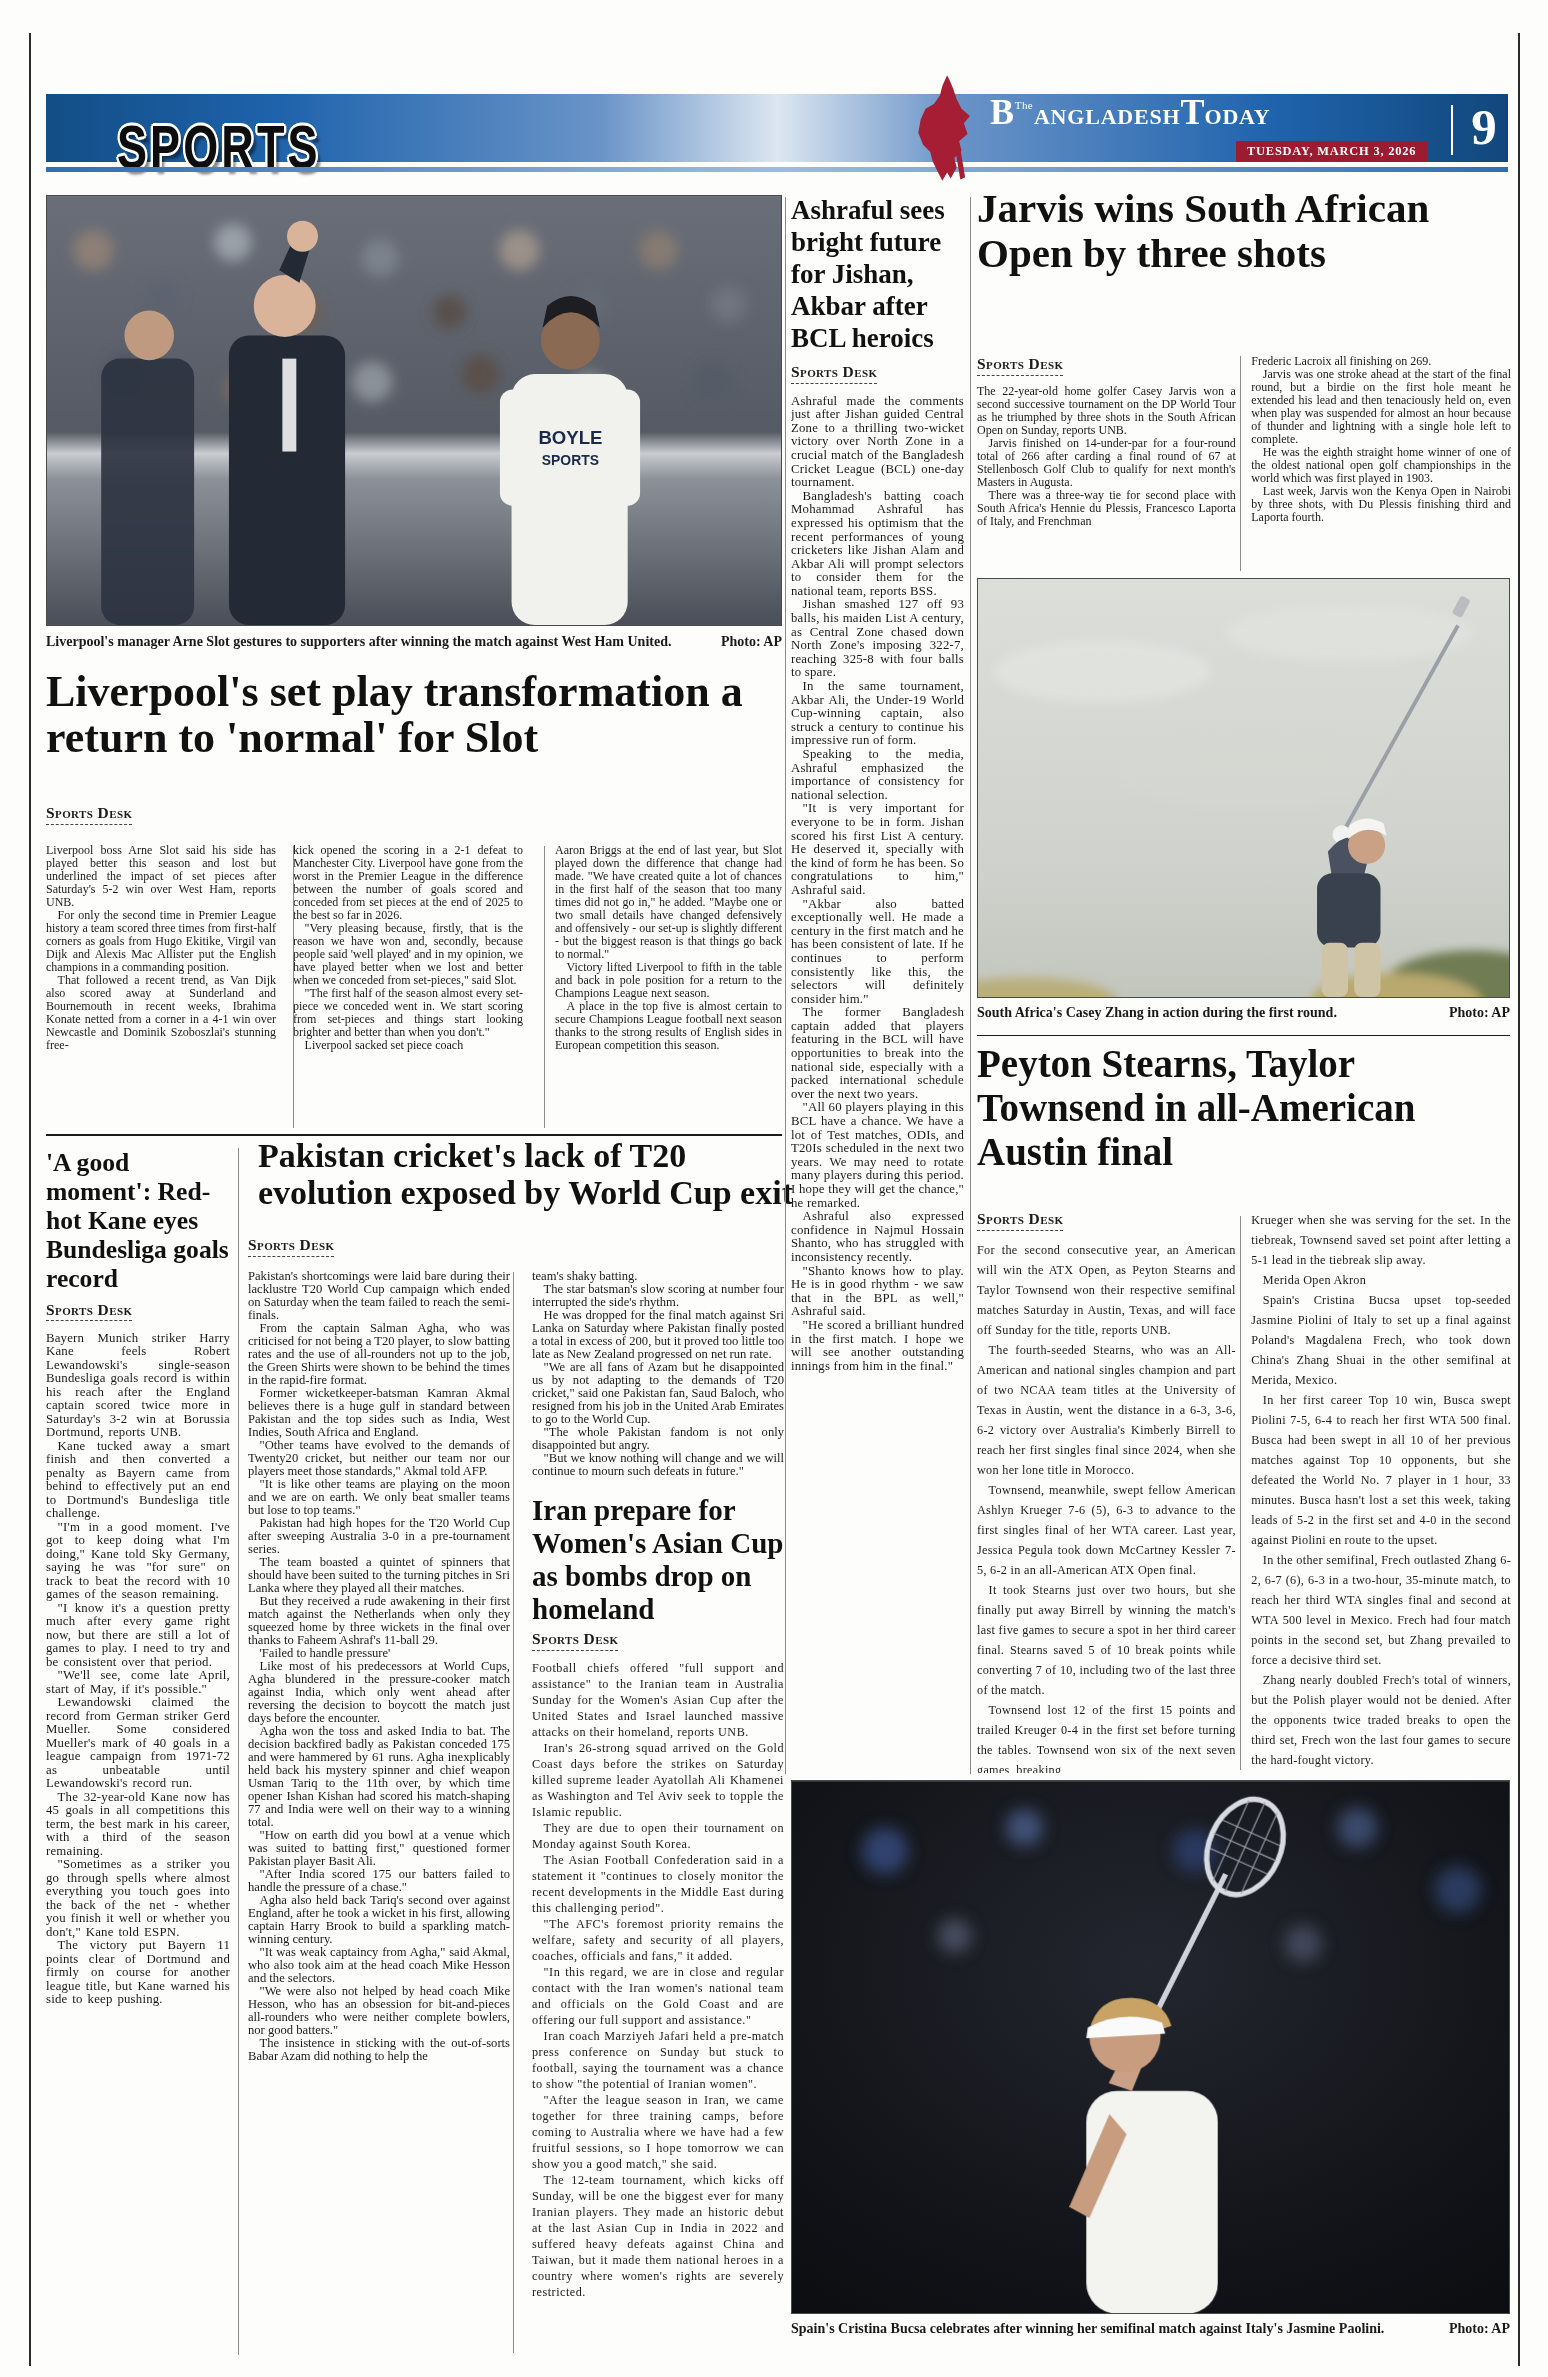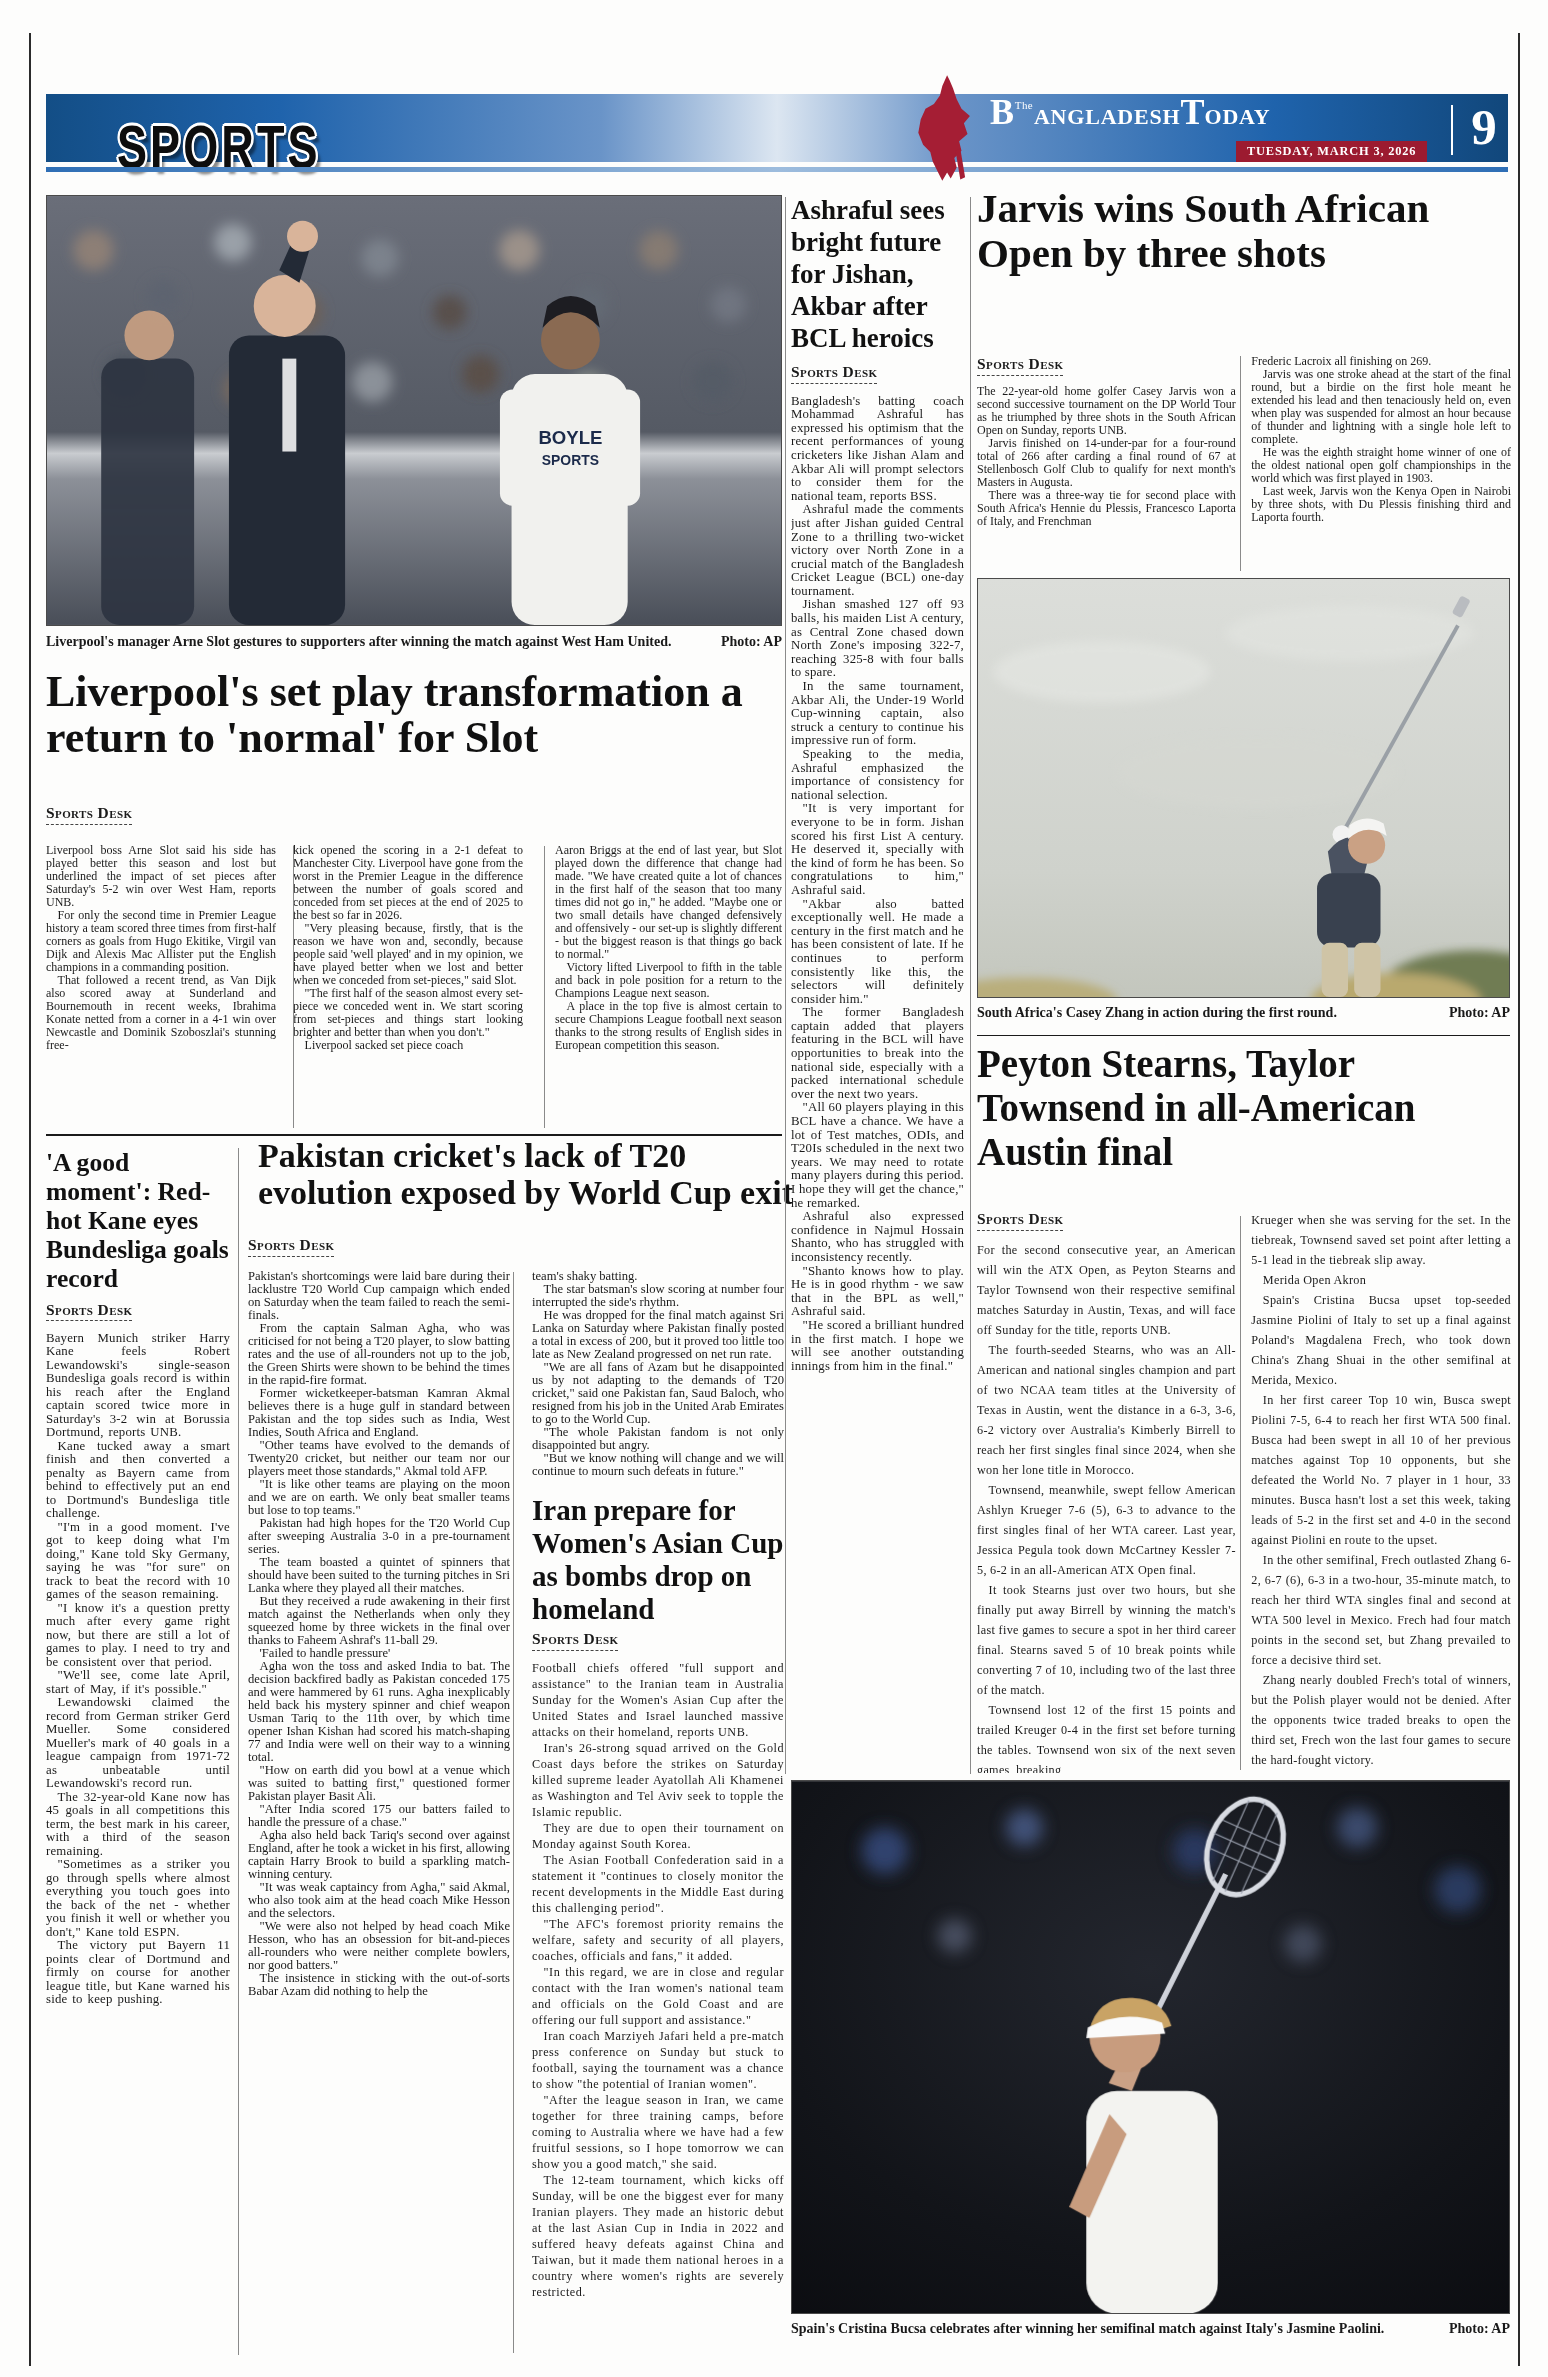--- a/index.html
+++ b/index.html
@@ -195,20 +195,21 @@
     <div class="body pak-body" style="width:262px;margin-right:22px;">
         <p>Pakistan's shortcomings were laid bare during their lacklustre T20 World Cup campaign which ended on Saturday when the team failed to reach the semi-finals.</p>
         <p>From the captain Salman Agha, who was criticised for not being a T20 player, to slow batting rates and the use of all-rounders not up to the job, the Green Shirts were shown to be behind the times in the rapid-fire format.</p>
         <p>Former wicketkeeper-batsman Kamran Akmal believes there is a huge gulf in standard between Pakistan and the top sides such as India, West Indies, South Africa and England.</p>
         <p>"Other teams have evolved to the demands of Twenty20 cricket, but neither our team nor our players meet those standards," Akmal told AFP.</p>
         <p>"It is like other teams are playing on the moon and we are on earth. We only beat smaller teams but lose to top teams."</p>
         <p>Pakistan had high hopes for the T20 World Cup after sweeping Australia 3-0 in a pre-tournament series.</p>
         <p>The team boasted a quintet of spinners that should have been suited to the turning pitches in Sri Lanka where they played all their matches.</p>
         <p>But they received a rude awakening in their first match against the Netherlands when only they squeezed home by three wickets in the final over thanks to Faheem Ashraf's 11-ball 29.</p>
         <p>'Failed to handle pressure'</p>
+        <p>Like most of his predecessors at World Cups, Agha blundered in the pressure-cooker match against India, which only went ahead after reversing the decision to boycott the match just days before the encounter.</p>
         <p>Agha won the toss and asked India to bat. The decision backfired badly as Pakistan conceded 175 and were hammered by 61 runs. Agha inexplicably held back his mystery spinner and chief weapon Usman Tariq to the 11th over, by which time opener Ishan Kishan had scored his match-shaping 77 and India were well on their way to a winning total.</p>
         <p>"How on earth did you bowl at a venue which was suited to batting first," questioned former Pakistan player Basit Ali.</p>
         <p>"After India scored 175 our batters failed to handle the pressure of a chase."</p>
         <p>Agha also held back Tariq's second over against England, after he took a wicket in his first, allowing captain Harry Brook to build a sparkling match-winning century.</p>
         <p>"It was weak captaincy from Agha," said Akmal, who also took aim at the head coach Mike Hesson and the selectors.</p>
         <p>"We were also not helped by head coach Mike Hesson, who has an obsession for bit-and-pieces all-rounders who were neither complete bowlers, nor good batters."</p>
         <p>The insistence in sticking with the out-of-sorts Babar Azam did nothing to help the</p>
       </div>
     <div style="width:252px;">
       <div class="body pak-body">
@@ -237,22 +238,22 @@
   </div>
   <div class="vrule" style="left:513px;top:1272px;height:1081px;"></div>
 
   <div class="vrule" style="left:785px;top:197px;height:1577px;"></div>
   <div class="vrule" style="left:970px;top:197px;height:1577px;"></div>
 
   <div class="abs" style="left:791px;top:194px;width:173px;">
     <h2 class="headline" style="font-size:27px;line-height:32px;margin:0 0 9.3px 0;">Ashraful sees bright future for Jishan, Akbar after BCL heroics</h2>
     <span class="desk">Sports Desk</span>
     <div class="body ash-body" style="height:1394px;margin-top:6.2px;">
+        <p>Ashraful made the comments just after Jishan guided Central Zone to a thrilling two-wicket victory over North Zone in a crucial match of the Bangladesh Cricket League (BCL) one-day tournament.</p>
         <p>Bangladesh's batting coach Mohammad Ashraful has expressed his optimism that the recent performances of young cricketers like Jishan Alam and Akbar Ali will prompt selectors to consider them for the national team, reports BSS.</p>
-        <p>Ashraful made the comments just after Jishan guided Central Zone to a thrilling two-wicket victory over North Zone in a crucial match of the Bangladesh Cricket League (BCL) one-day tournament.</p>
         <p>Jishan smashed 127 off 93 balls, his maiden List A century, as Central Zone chased down North Zone's imposing 322-7, reaching 325-8 with four balls to spare.</p>
         <p>In the same tournament, Akbar Ali, the Under-19 World Cup-winning captain, also struck a century to continue his impressive run of form.</p>
         <p>Speaking to the media, Ashraful emphasized the importance of consistency for national selection.</p>
         <p>"It is very important for everyone to be in form. Jishan scored his first List A century. He deserved it, specially with the kind of form he has been. So congratulations to him," Ashraful said.</p>
         <p>"Akbar also batted exceptionally well. He made a century in the first match and he has been consistent of late. If he continues to perform consistently like this, the selectors will definitely consider him."</p>
         <p>The former Bangladesh captain added that players featuring in the BCL will have opportunities to break into the national side, especially with a packed international schedule over the next two years.</p>
         <p>"All 60 players playing in this BCL have a chance. We have a lot of Test matches, ODIs, and T20Is scheduled in the next two years. We may need to rotate many players during this period. I hope they will get the chance," he remarked.</p>
         <p>Ashraful also expressed confidence in Najmul Hossain Shanto, who has struggled with inconsistency recently.</p>
         <p>"Shanto knows how to play. He is in good rhythm - we saw that in the BPL as well," Ashraful said.</p>
         <p>"He scored a brilliant hundred in the first match. I hope we will see another outstanding innings from him in the final."</p>

